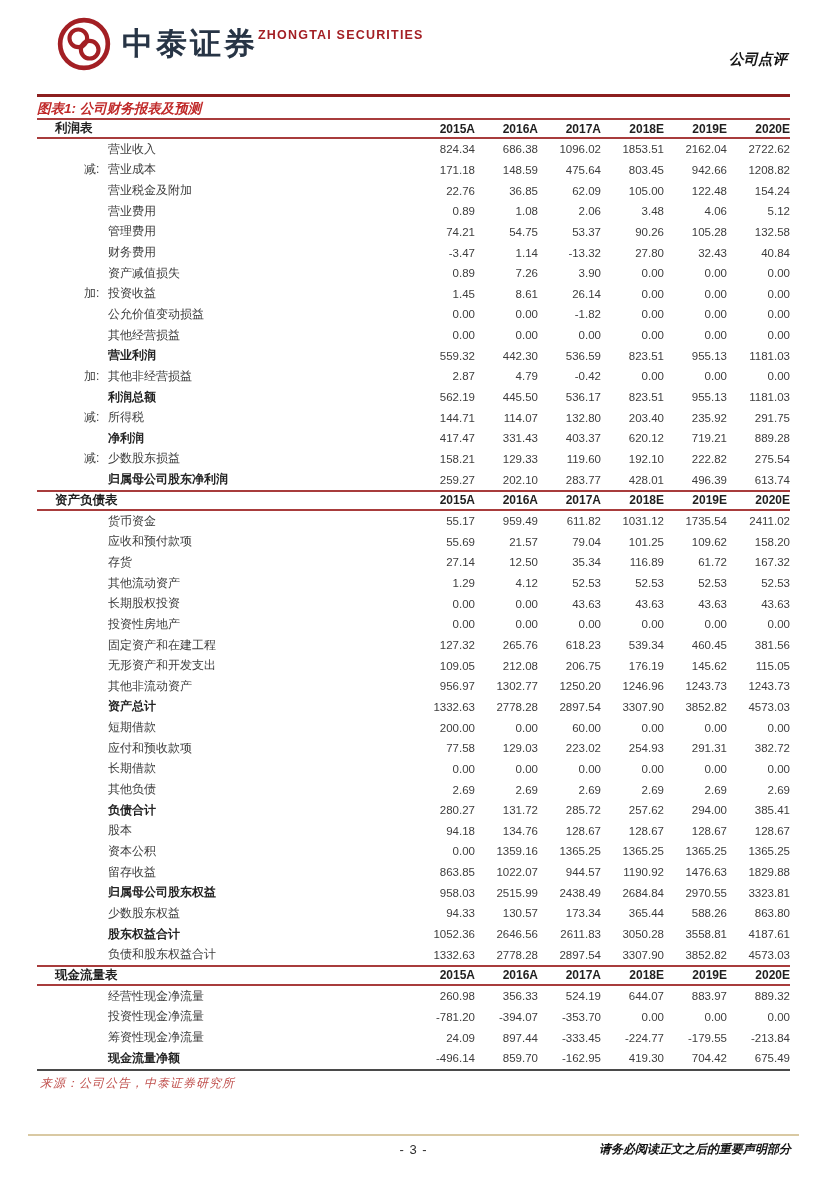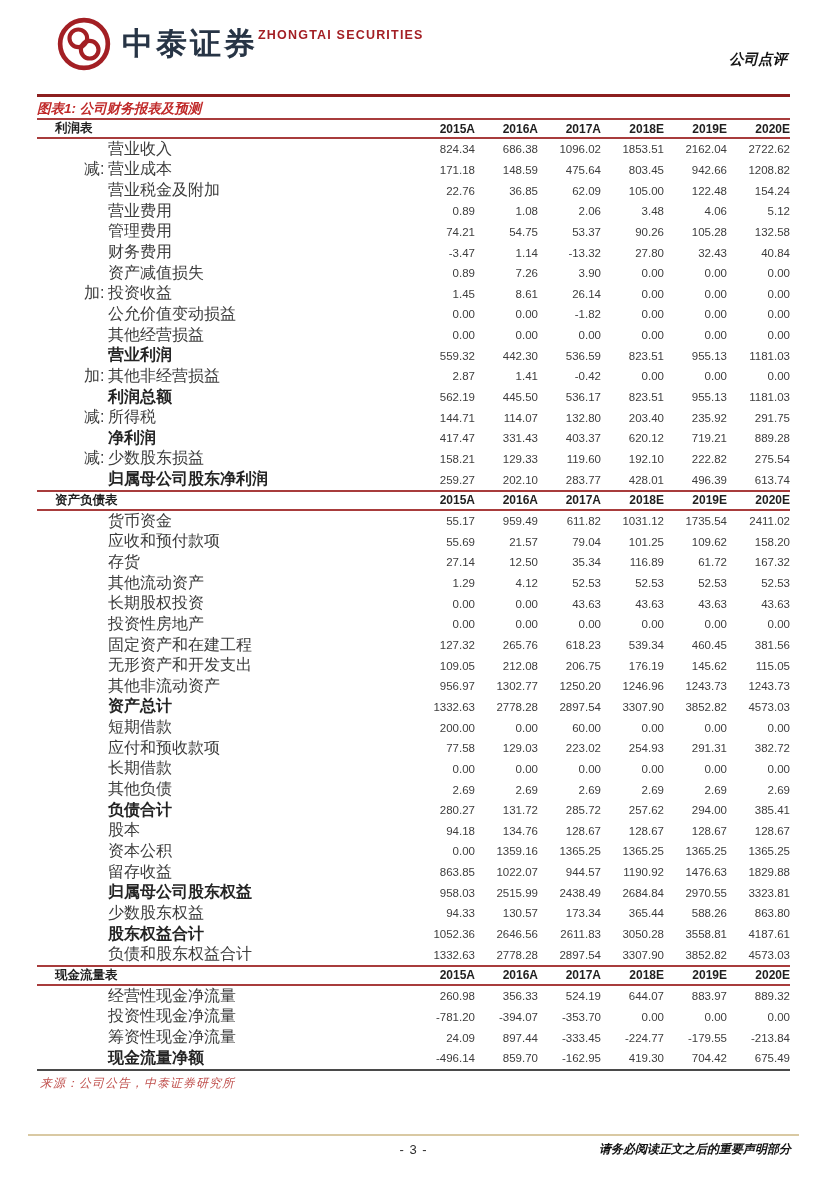--- a/index.html
+++ b/index.html
@@ -19,21 +19,21 @@
   
   .figure-title { position:absolute; top:99px; left:37px; width:753px; height:19px;
     font-size:13.5px; line-height:19px; font-weight:bold; font-style:italic; color:#c02a2a; }
   
   .fin-table { position:absolute; top:118px; left:37px; width:753px;
     border-bottom:2px solid #4a4a4a; }
   .trow { display:flex; align-items:center; height:20.65px; font-size:11.5px; color:#3d3d3d; }
   .trow.thead { height:17px; border-top:2px solid #a83c3c; border-bottom:2px solid #a83c3c;
     font-weight:bold; color:#1f1f1f;justify-content:flex-end; }
   .cell { box-sizing:border-box; }
-  .lbl { flex:1 1 auto; position:relative; padding-left:71px; font-size:16px;
+  .lbl { flex:1 1 auto; position:relative; padding-left:71px; font-size:12px;
     white-space:nowrap; overflow:hidden; }
   .prefix { position:absolute; left:47px; }
   .secname { padding-left:18px; font-size:12.5px; font-weight:bold; }
   .val { flex:0 0 63px; text-align:right; font-size:11.5px; }
   .thead .val { font-size:12px; font-weight:bold; }
   .trow.bold .lbl { font-weight:bold; color:#242424; }
   
   .source-note { position:absolute; top:1075px; left:40px; font-size:12px; font-style:italic;
     color:#c0504d; letter-spacing:1px; }
   .footer-rule { position:absolute; top:1134px; left:28px; width:771px; height:2px; background:#d9c9a3; }
@@ -169,21 +169,21 @@
         <div class="cell val">559.32</div>
         <div class="cell val">442.30</div>
         <div class="cell val">536.59</div>
         <div class="cell val">823.51</div>
         <div class="cell val">955.13</div>
         <div class="cell val">1181.03</div>
       </div>
       <div class="trow">
         <div class="cell lbl"><span class="prefix">加:</span><span>其他非经营损益</span></div>
         <div class="cell val">2.87</div>
-        <div class="cell val">1.41</div>
+        <div class="cell val">4.79</div>
         <div class="cell val">-0.42</div>
         <div class="cell val">0.00</div>
         <div class="cell val">0.00</div>
         <div class="cell val">0.00</div>
       </div>
       <div class="trow bold">
         <div class="cell lbl"><span>利润总额</span></div>
         <div class="cell val">562.19</div>
         <div class="cell val">445.50</div>
         <div class="cell val">536.17</div>

